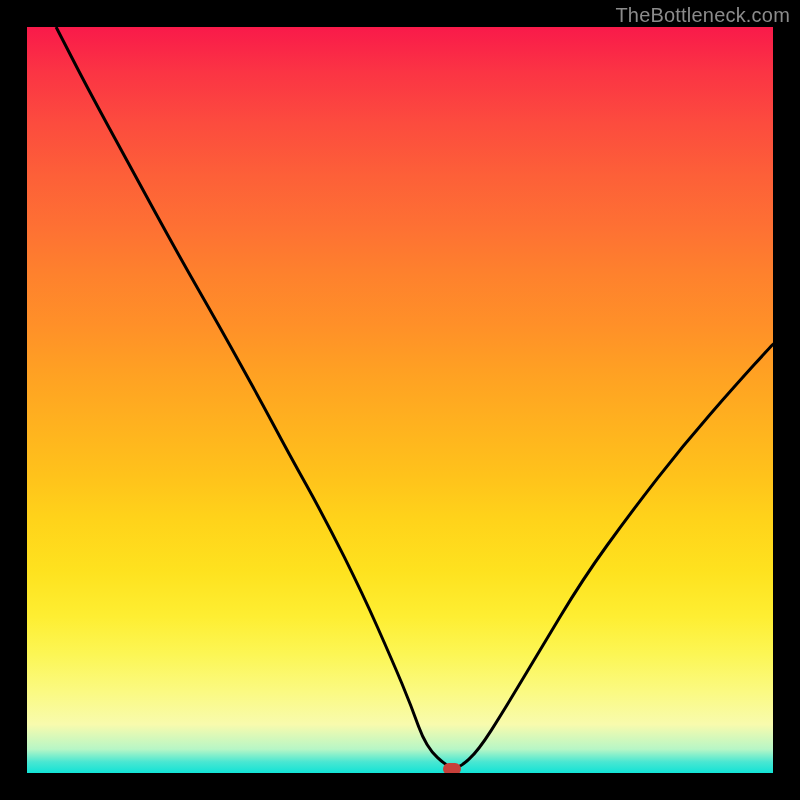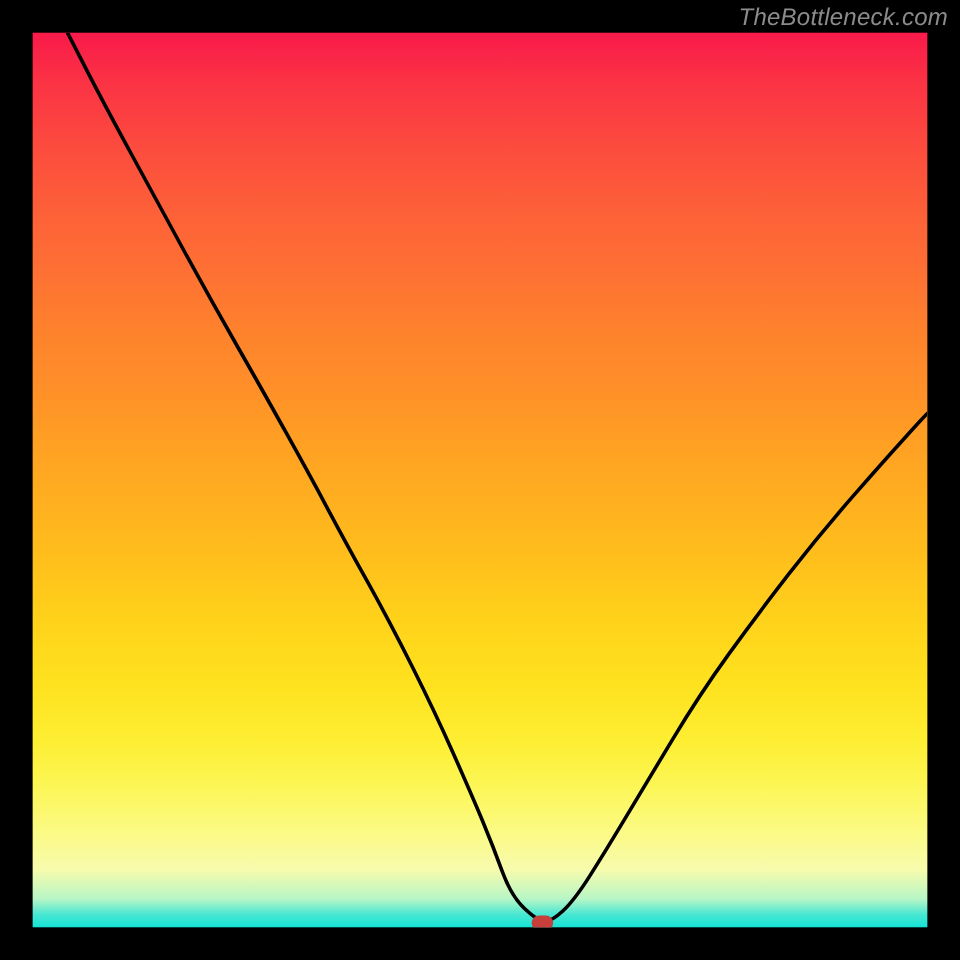--- a/index.html
+++ b/index.html
@@ -8,21 +8,20 @@
     width: 800px;
     height: 800px;
     background: #000;
     overflow: hidden;
   }
   .stage {
     position: relative;
     width: 800px;
     height: 800px;
     background: #000;
-    font-style: italic;
   }
   .plot-area {
     position: absolute;
     left: 27px;
     top: 27px;
     width: 746px;
     height: 746px;
     overflow: hidden;
   }
   .gradient {

